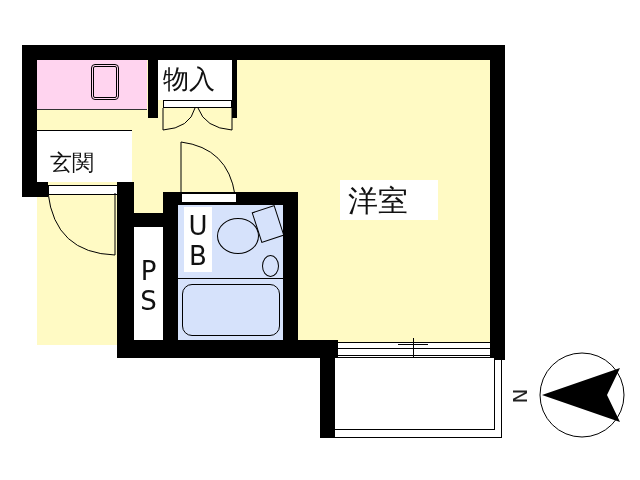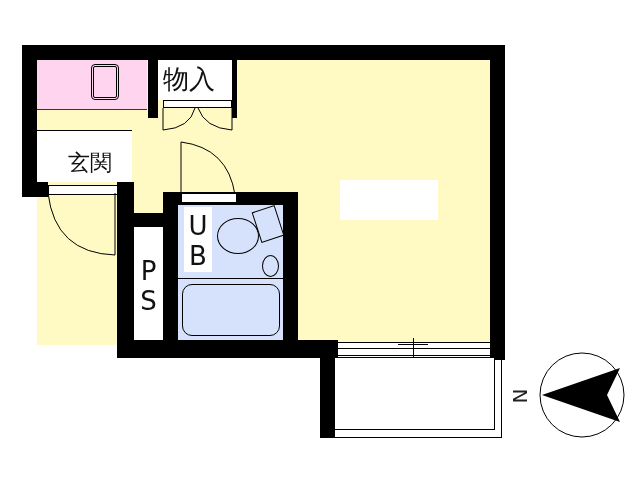--- a/index.html
+++ b/index.html
@@ -30,33 +30,34 @@
   <svg class="abs" style="left:160px;top:100px;" width="75" height="32" viewBox="0 0 75 32">
     <path d="M3 8 L3 30 Q30 28 35 8" fill="none" stroke="#000" stroke-width="1"></path>
     <path d="M72 8 L72 30 Q45 28 38 8" fill="none" stroke="#000" stroke-width="1"></path>
   </svg>
 
   <div class="abs wall" style="left:148px;top:60px;width:10px;height:58px;"></div>
   <div class="abs wall" style="left:232px;top:60px;width:5px;height:58px;"></div>
 
   <div class="abs white" style="left:37px;top:133px;width:95px;height:49px;border-top:1px solid #000;"></div>
   <div class="abs white" style="left:37px;top:130px;width:95px;height:4px;border-top:1px solid #000;"></div>
-  <div class="abs label-sm" style="left:68px;top:152px;text-align:center;">玄関</div>
+  <div class="abs label-sm" style="left:50px;top:152px;text-align:center;">玄関</div>
 
   <div class="abs wall" style="left:22px;top:182px;width:26px;height:15px;"></div>
   <div class="abs white" style="left:48px;top:185px;width:70px;height:10px;border:1px solid #000;"></div>
   <svg class="abs" style="left:45px;top:193px;" width="80" height="65" viewBox="0 0 80 65">
     <path d="M3 0 Q10 60 70 62 L70 0" fill="none" stroke="#000" stroke-width="1"></path>
   </svg>
 
   <svg class="abs" style="left:178px;top:140px;" width="62" height="60" viewBox="0 0 62 60">
     <path d="M3 60 L3 2 Q50 8 57 55" fill="none" stroke="#000" stroke-width="1"></path>
   </svg>
 
   <div class="abs yellow" style="left:340px;top:180px;width:98px;height:40px;background:#ffffff;"></div>
+  <div class="abs label" style="left:348px;top:186px;font-size:30px;">洋室</div>
 
   <div class="abs wall" style="left:117px;top:182px;width:17px;height:176px;"></div>
   <div class="abs wall" style="left:117px;top:213px;width:61px;height:14px;"></div>
   <div class="abs white" style="left:134px;top:227px;width:29px;height:113px;"></div>
   <div class="abs vtext" style="left:134px;top:258px;width:29px;">P</div>
   <div class="abs vtext" style="left:134px;top:288px;width:29px;">S</div>
 
   <div class="abs wall" style="left:117px;top:340px;width:205px;height:18px;"></div>
   <div class="abs wall" style="left:163px;top:192px;width:15px;height:166px;"></div>
   <div class="abs wall" style="left:163px;top:192px;width:135px;height:13px;"></div>

